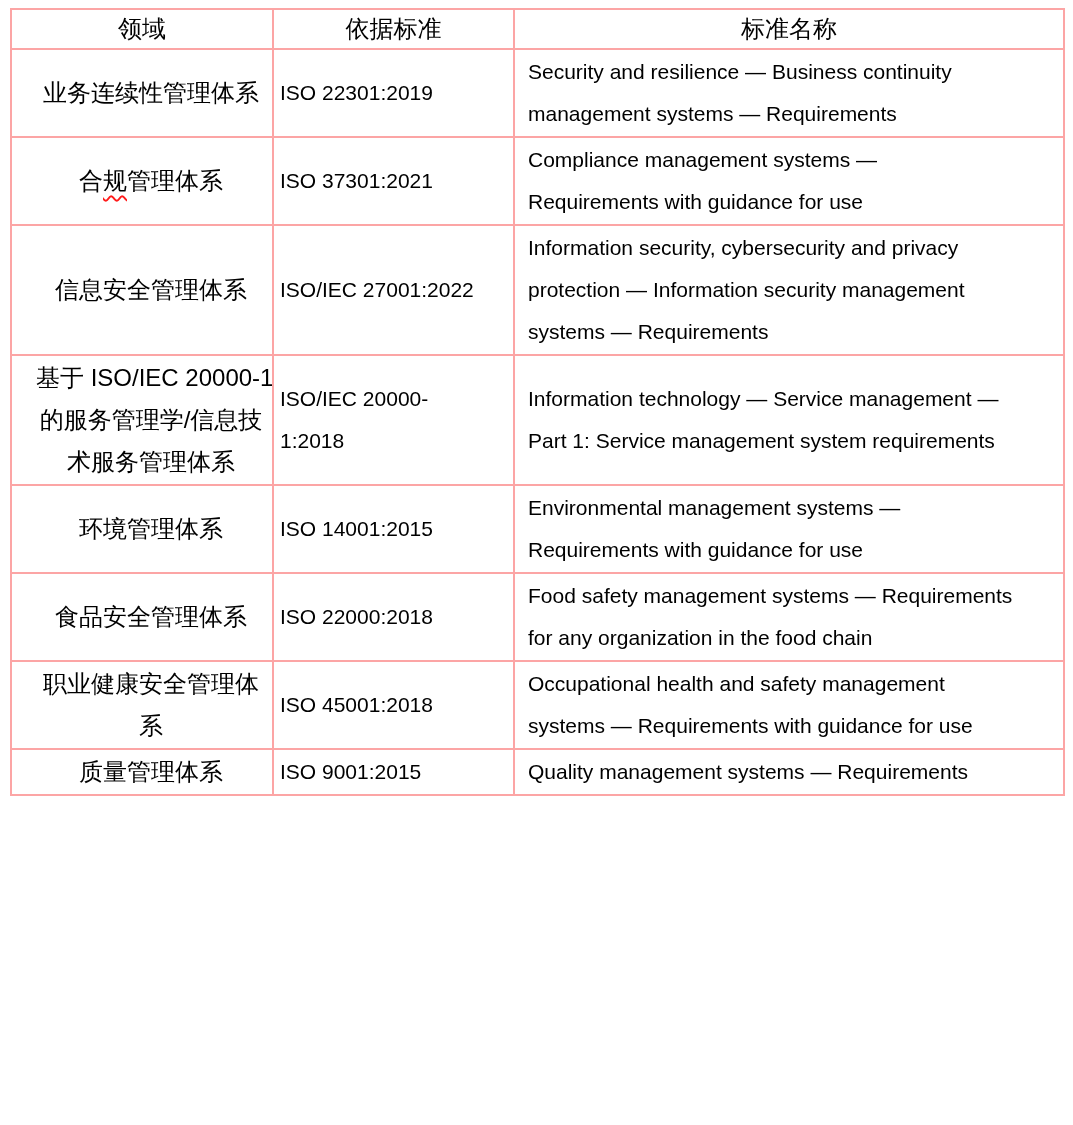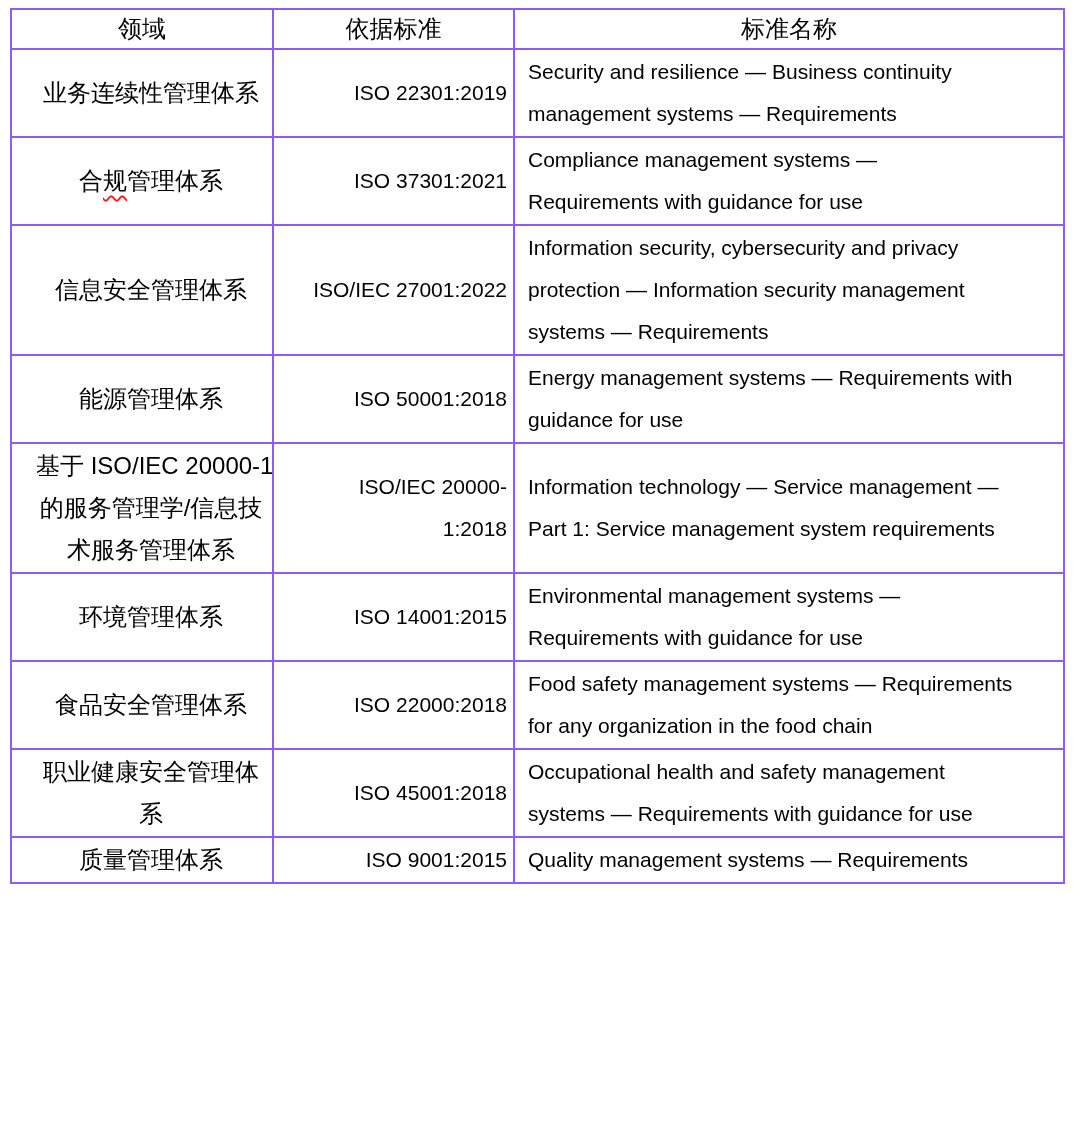--- a/index.html
+++ b/index.html
@@ -15,39 +15,39 @@
     position: absolute;
     left: 10px;
     top: 8px;
     width: 1053px;
     border-collapse: collapse;
     table-layout: fixed;
     background: #ffffff;
   }
   .doc-table th,
   .doc-table td {
-    border: 2px solid #8b5cf6;
+    border: 2px solid #fca5a5;
     vertical-align: middle;
     padding: 1px 6px;
     overflow: hidden;
   }
   .doc-table th {
     font-weight: normal;
     font-size: 24px;
     line-height: 36px;
     text-align: center;
   }
   td.c-domain {
     text-align: center;
     font-size: 24px;
     line-height: 42px;
     padding-left: 24px;
   }
   td.c-standard {
-    text-align: right;
+    text-align: left;
     font-size: 21px;
     line-height: 42px;
   }
   td.c-name {
     text-align: left;
     font-size: 21px;
     line-height: 42px;
     padding-left: 13px;
     padding-right: 4px;
     border-radius: 13px;
@@ -103,28 +103,20 @@
     <tr>
       <td class="c-domain">信息安全管理体系</td>
       <td class="c-standard">ISO/IEC 27001:2022</td>
       <td class="c-name">
         <div class="line">Information security, cybersecurity and privacy</div>
         <div class="line">protection — Information security management</div>
         <div class="line">systems — Requirements</div>
       </td>
     </tr>
 
-    <tr>
-      <td class="c-domain">能源管理体系</td>
-      <td class="c-standard">ISO 50001:2018</td>
-      <td class="c-name">
-        <div class="line">Energy management systems — Requirements with</div>
-        <div class="line">guidance for use</div>
-      </td>
-    </tr>
 
     <tr>
       <td class="c-domain">
         <div class="line">基于 ISO/IEC 20000-1</div>
         <div class="line">的服务管理学/信息技</div>
         <div class="line">术服务管理体系</div>
       </td>
       <td class="c-standard">
         <div class="line">ISO/IEC 20000-</div>
         <div class="line">1:2018</div>

